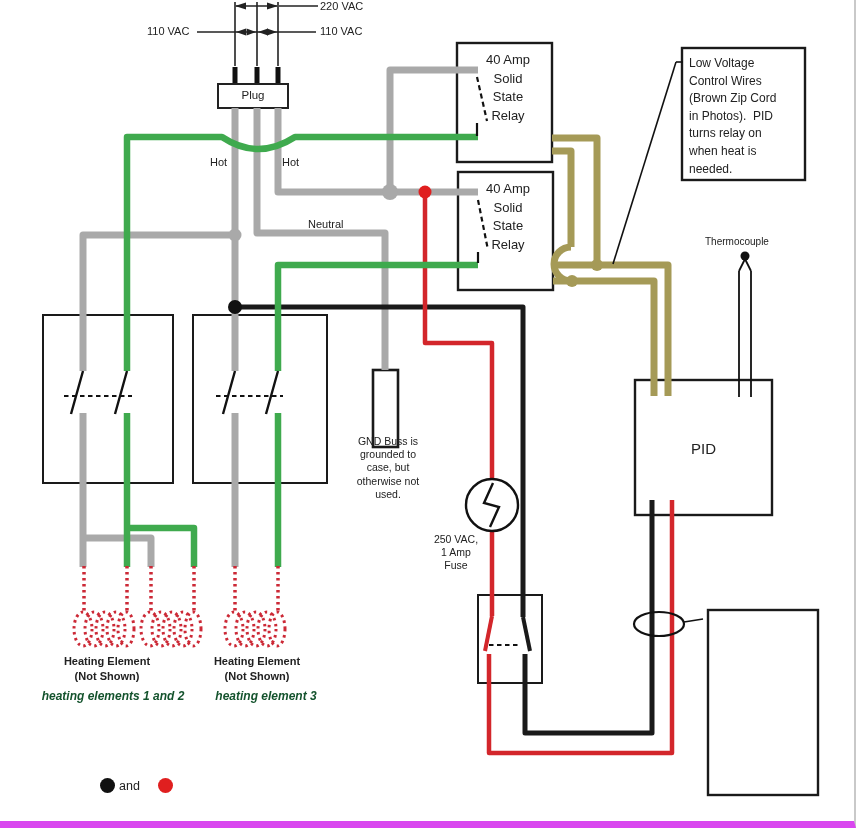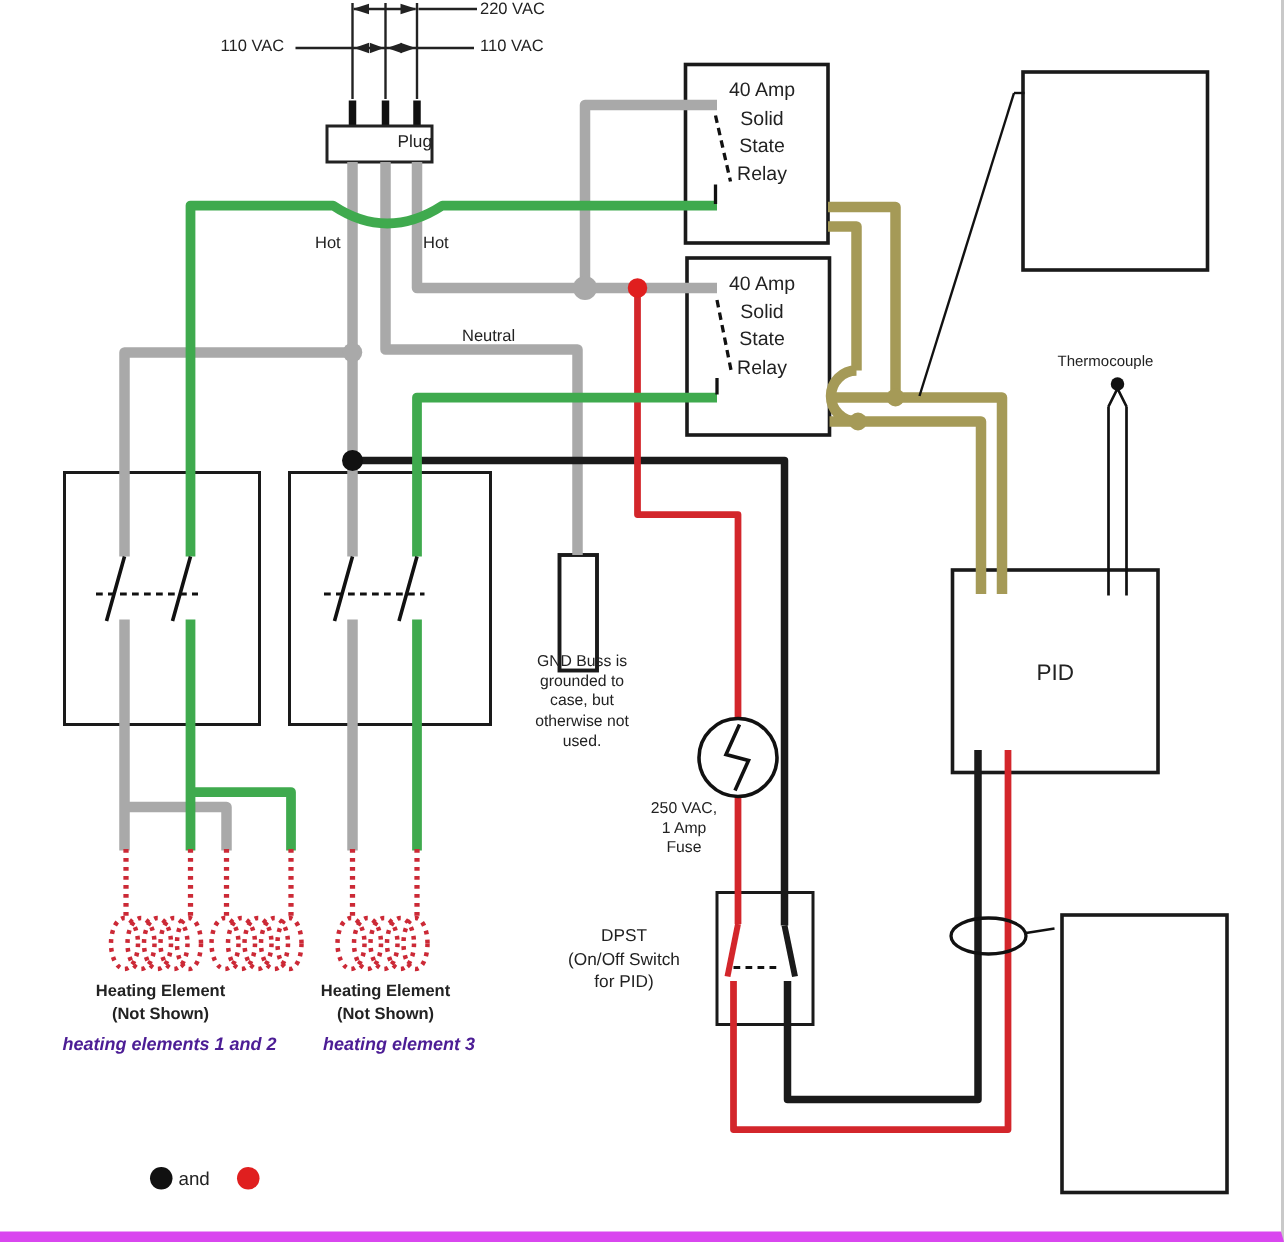--- a/index.html
+++ b/index.html
@@ -9,21 +9,21 @@
     border-right:2px solid #c9c9c9;border-bottom:7px solid #d946ef;box-sizing:border-box;
   }
   #wires{position:absolute;left:0;top:0;}
   .lbl{position:absolute;white-space:pre-wrap;line-height:1.2;}
   .ctr{text-align:center;}
   .note{line-height:17.6px;font-size:12px;}
   .dim{font-size:11px;}
   .wire-lbl{font-size:11px;}
   .relay-lbl{font-size:13px;line-height:18.5px;}
   .small-note{font-size:10.5px;line-height:13.2px;}
-  .blue-sub{font-size:12px;font-style:italic;font-weight:bold;color:#4c1d95;}
+  .blue-sub{font-size:12px;font-style:italic;font-weight:bold;color:#14532d;}
   .heat-lbl{font-size:11px;line-height:15px;font-weight:bold;}
   #legend{position:absolute;left:100px;top:778px;display:flex;align-items:center;font-size:12.5px;}
   .dot{width:15px;height:15px;border-radius:50%;display:inline-block;flex:0 0 auto;}
   .dot-black{background:#111;}
   .dot-red{background:#e01f1f;margin-left:6px;}
   #legend .and-word{margin:0 12px 0 4px;}
   #legend .legend-text{margin-left:7px;white-space:pre-wrap;}
 </style>
 </head>
 <body>
@@ -149,49 +149,53 @@
 
     <use href="#coil" transform="translate(84,566)"></use>
     <use href="#coil" transform="translate(151,566)"></use>
     <use href="#coil" transform="translate(235,566)"></use>
   </svg>
 
   <div class="lbl dim" style="left:320px;top:0px;">220 VAC</div>
   <div class="lbl dim" style="left:147px;top:25px;">110 VAC</div>
   <div class="lbl dim" style="left:320px;top:25px;">110 VAC</div>
 
-  <div class="lbl ctr" style="left:218px;top:89px;width:70px;font-size:11.5px;text-align:right;">Plug</div>
+  <div class="lbl ctr" style="left:218px;top:89px;width:70px;font-size:11.5px;">Plug</div>
 
   <div class="lbl wire-lbl" style="left:210px;top:156px;">Hot</div>
   <div class="lbl wire-lbl" style="left:282px;top:156px;">Hot</div>
   <div class="lbl wire-lbl" style="left:280px;top:218px;padding-left:28px;">Neutral</div>
 
   <div class="lbl ctr relay-lbl" style="left:466px;top:51px;width:84px;">40 Amp
 Solid
 State
 Relay</div>
   <div class="lbl ctr relay-lbl" style="left:466px;top:180px;width:84px;">40 Amp
 Solid
 State
 Relay</div>
 
+  <div class="lbl note" style="left:689px;top:55px;width:112px;">Low Voltage
+Control Wires
+(Brown Zip Cord
+in Photos).  PID
+turns relay on
+when heat is
+needed.</div>
 
   <div class="lbl ctr small-note" style="left:346px;top:435px;width:84px;">GND Buss is
 grounded to
 case, but
 otherwise not
 used.</div>
 
   <div class="lbl ctr small-note" style="left:419px;top:533px;width:74px;">250 VAC,
 1 Amp
 Fuse</div>
 
-  <div class="lbl ctr" style="left:354px;top:617px;width:124px;font-size:11.5px;line-height:15.5px;">DPST
-(On/Off Switch
-for PID)</div>
 
   <div class="lbl ctr" style="left:635px;top:440px;width:137px;font-size:15px;">PID</div>
 
   <div class="lbl" style="left:705px;top:236px;font-size:10px;">Thermocouple</div>
 
 
   <div class="lbl ctr heat-lbl" style="left:47px;top:654px;width:120px;">Heating Element
 (Not Shown)</div>
   <div class="lbl ctr heat-lbl" style="left:197px;top:654px;width:120px;">Heating Element
 (Not Shown)</div>

